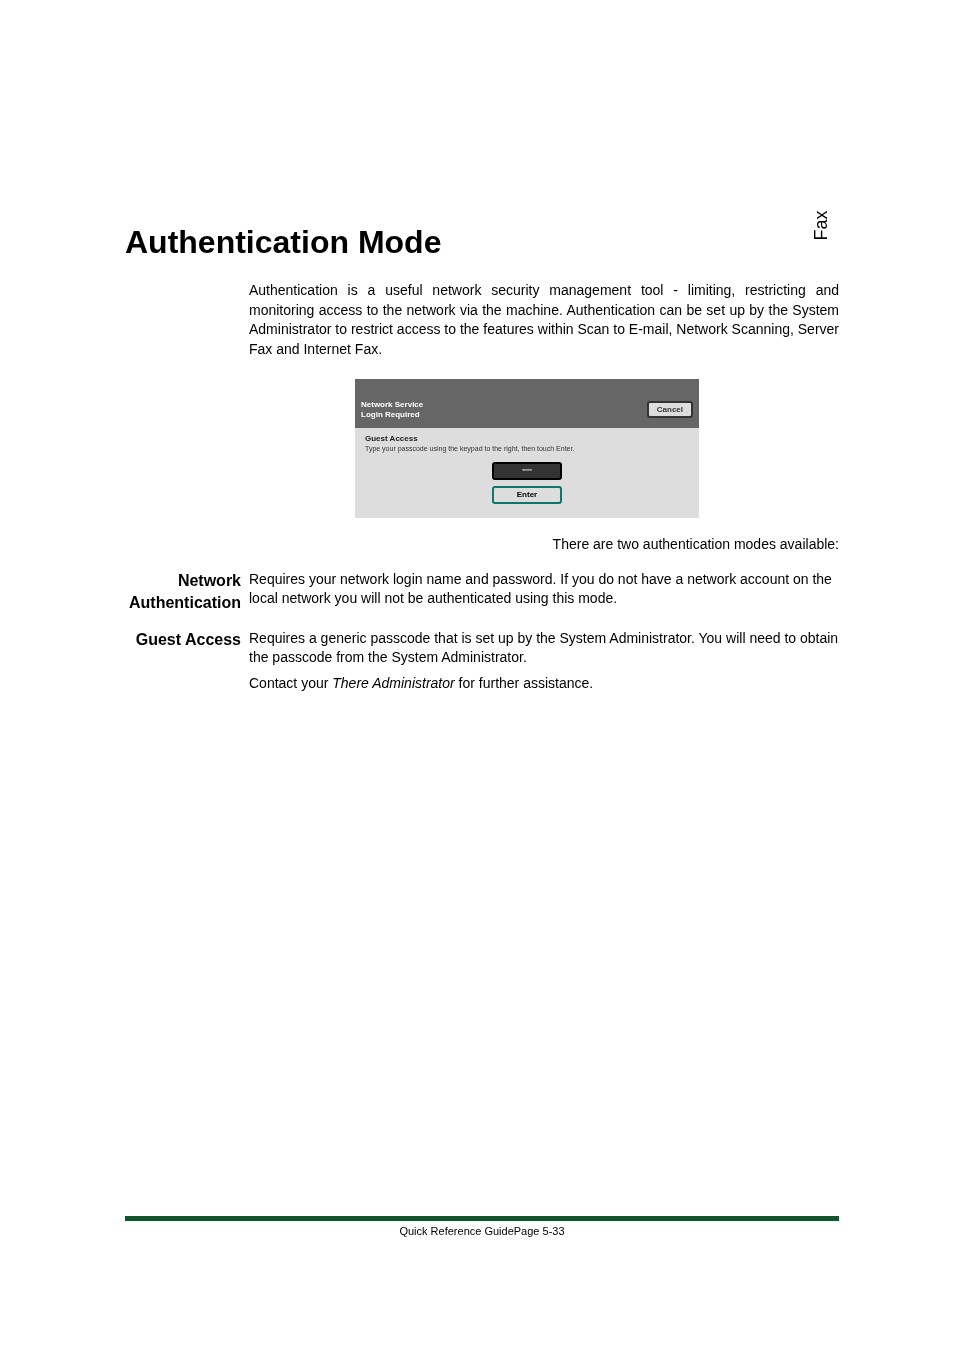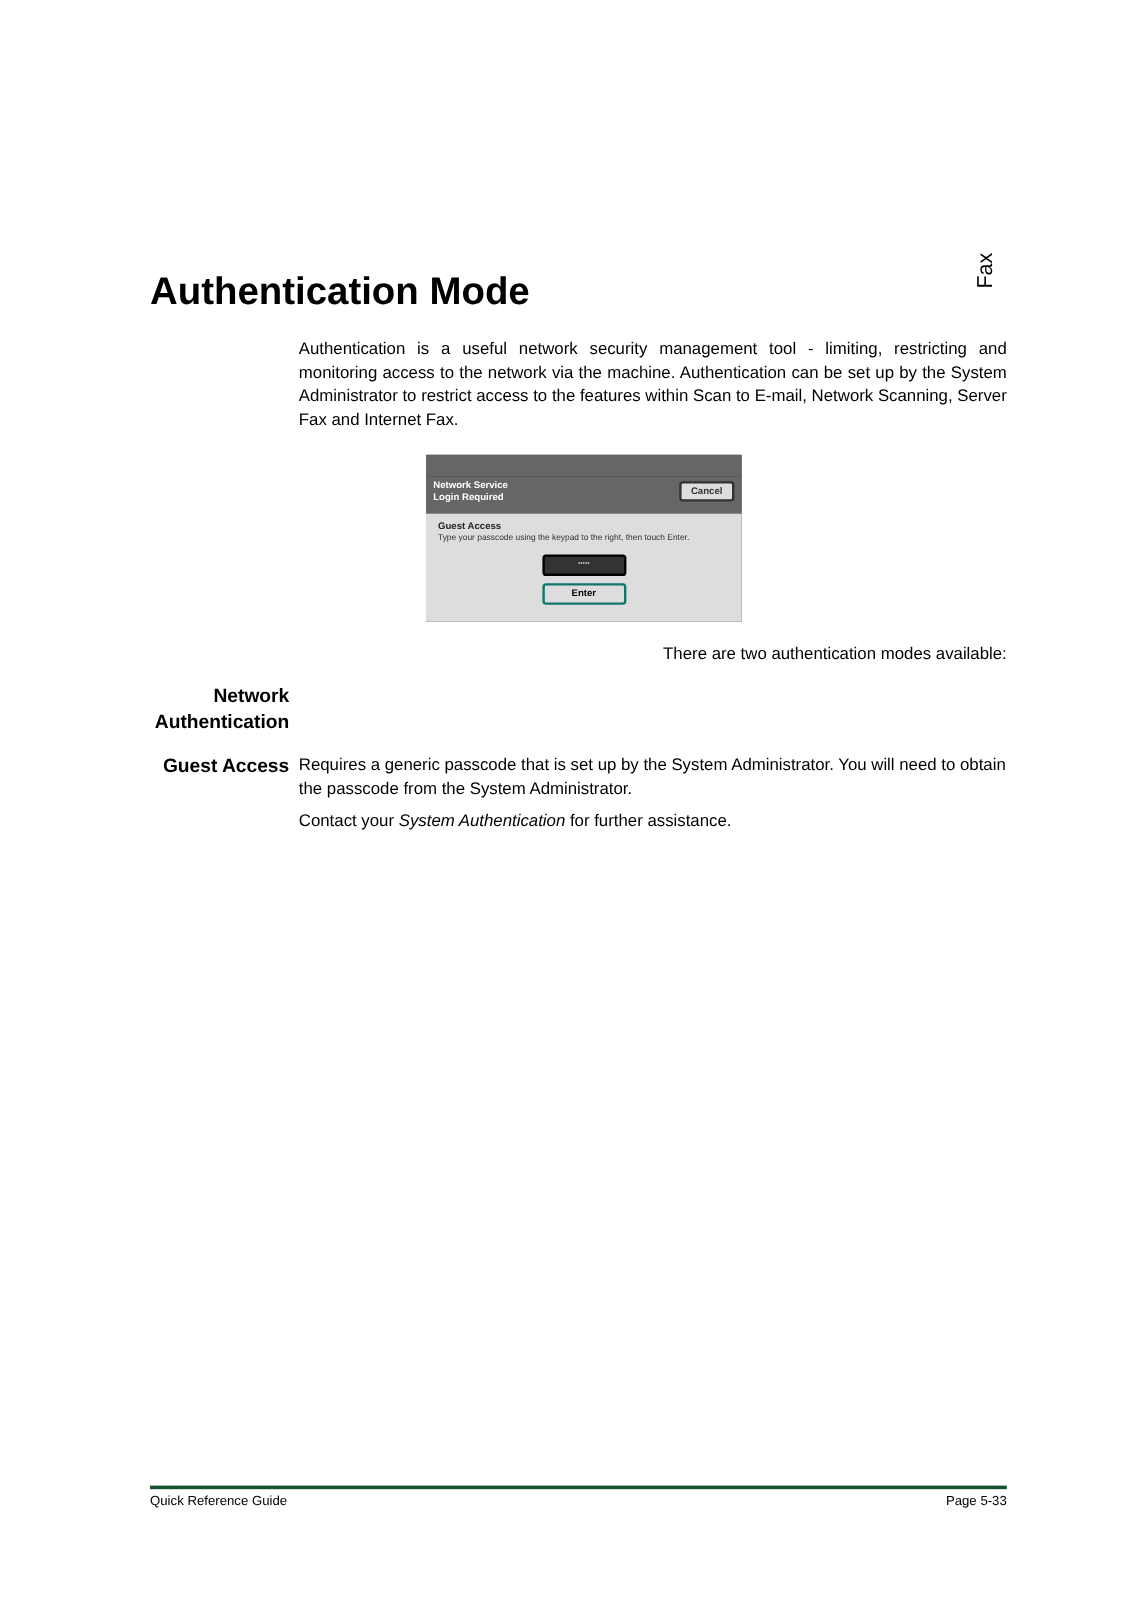--- a/index.html
+++ b/index.html
@@ -46,22 +46,22 @@
       margin-bottom: 20px;
       text-align: justify;
     }
     
     .screenshot-container {
       margin-left: 230px;
       margin-bottom: 18px;
     }
     
     .screenshot {
-      width: 263px;
-      background: #0c4a6e;
+      width: 344px;
+      background: #f0abfc;
       padding: 0;
     }
     
     .screenshot-header {
       background: #666;
       height: 18px;
     }
     
     .screenshot-titlebar {
       background: #666;
@@ -168,26 +168,26 @@
     .definition-desc p {
       margin-bottom: 6px;
     }
     
     .italic {
       font-style: italic;
     }
     
     .footer {
       position: absolute;
-      bottom: 94px;
+      bottom: 114px;
       left: 125px;
       right: 115px;
-      border-top: 3px solid #14532d;
-      display: flex;
-      justify-content: space-between;
+      border-top: 5px solid #14532d;
+      display: flex;
+      justify-content: center;
       padding-top: 4px;
       font-size: 11px;
     }
   </style>
 </head>
 <body>
 
 <div class="side-label">Fax</div>
 
 <div class="page-content">
@@ -217,28 +217,31 @@
     </div>
   </div>
 
   <p class="modes-intro">There are two authentication modes available:</p>
 
   <div class="definition-row">
     <div class="definition-term">
       <div>Network</div>
       <div>Authentication</div>
     </div>
+    <div class="definition-desc">
+      <p>Requires your network login name and password. If you do not have a network account on the local network you will not be authenticated using this mode.</p>
+    </div>
   </div>
 
   <div class="definition-row">
     <div class="definition-term">Guest Access</div>
     <div class="definition-desc">
       <p>Requires a generic passcode that is set up by the System Administrator. You will need to obtain the passcode from the System Administrator.</p>
       <p>
-        <span>Contact your </span><span class="italic">System Authentication</span><span> for further assistance.</span>
+        <span>Contact your </span><span class="italic">There Administrator</span><span> for further assistance.</span>
       </p>
     </div>
   </div>
 
 </div>
 
 <div class="footer">
   <span>Quick Reference Guide</span>
   <span>Page 5-33</span>
 </div>

